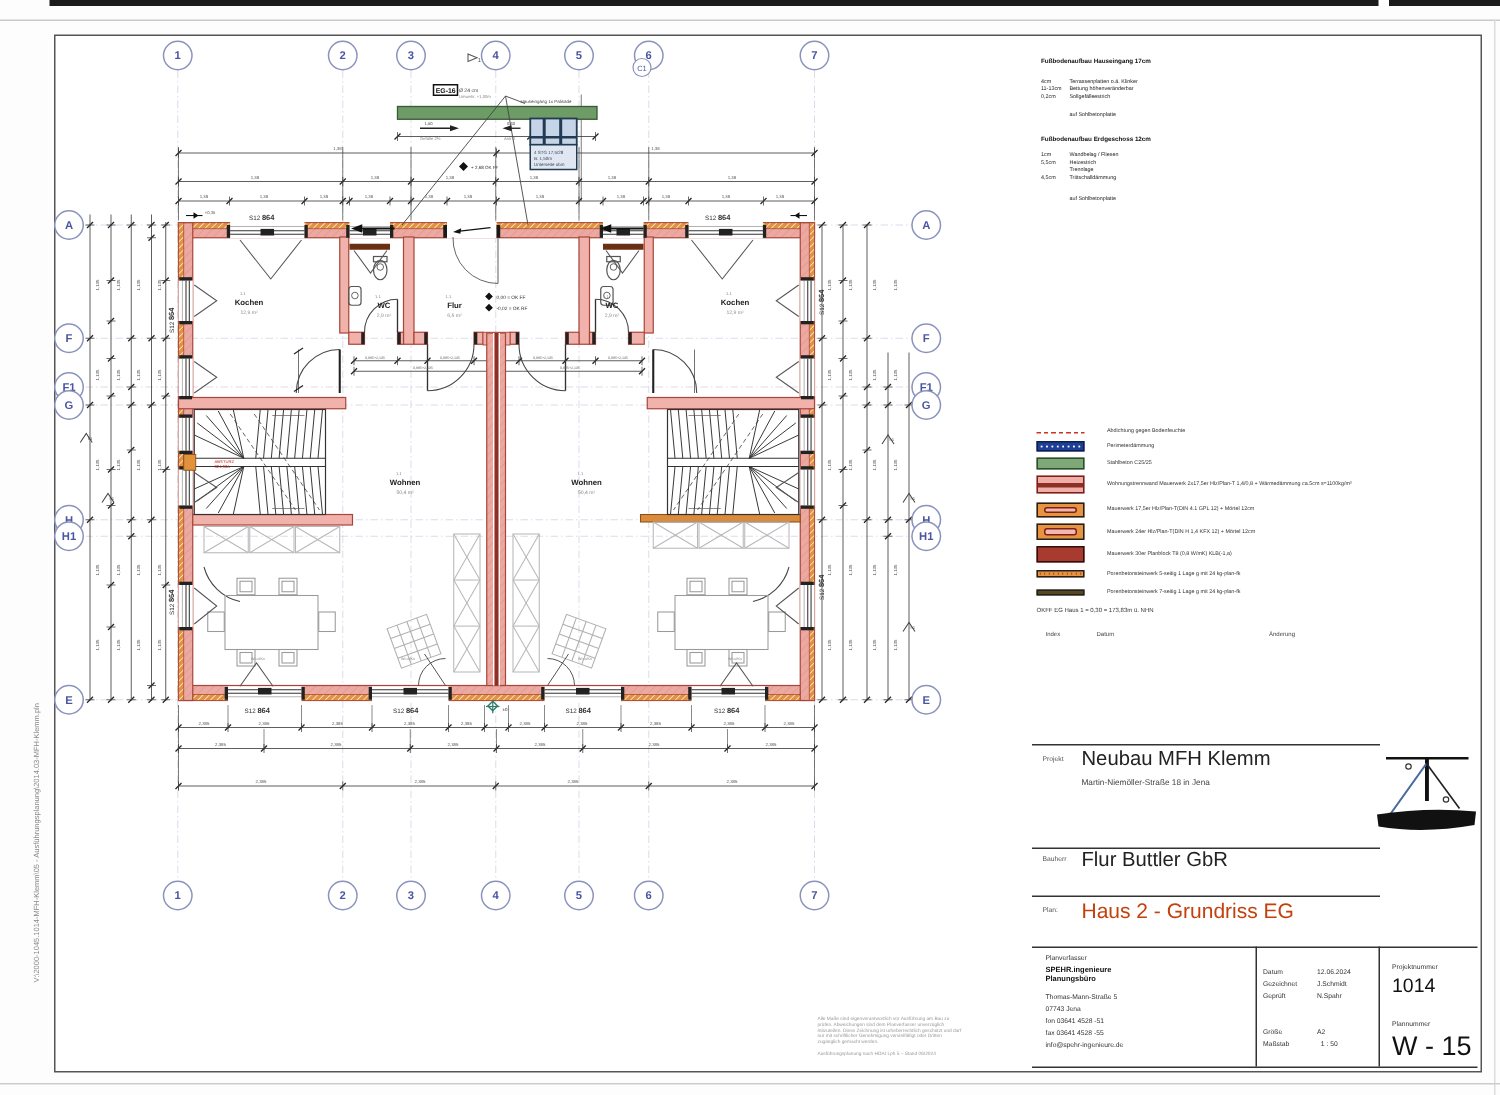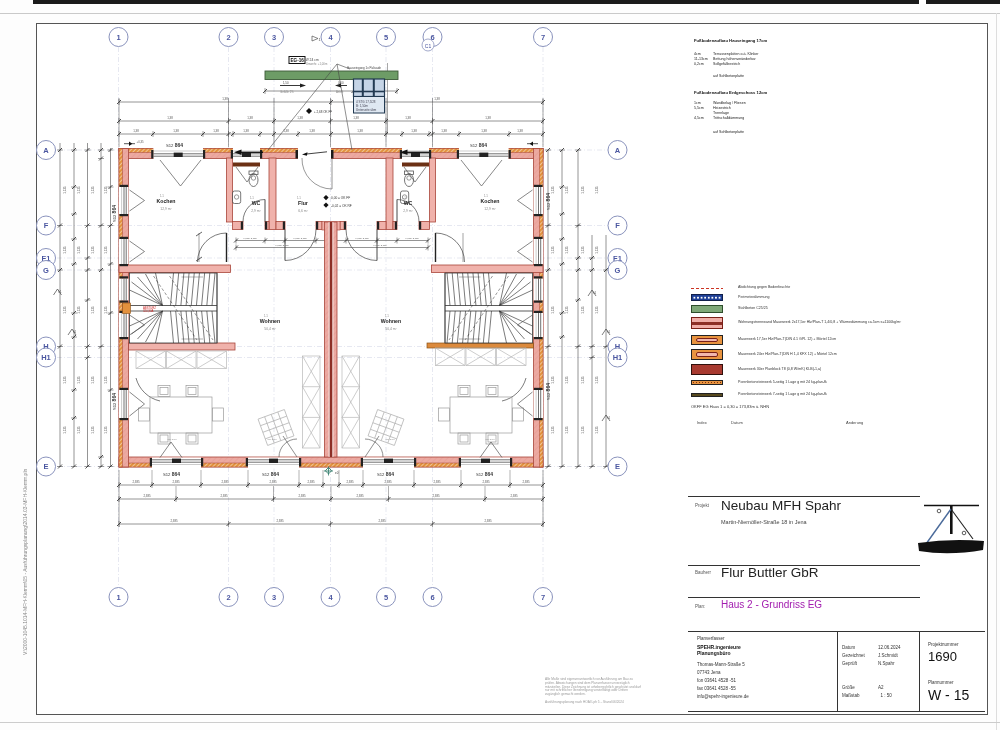--- a/index.html
+++ b/index.html
@@ -996,40 +996,40 @@
 
 <div class="abs" style="left:688px;top:496px;width:232px;height:1px;background:#333;"></div>
 <div class="abs" style="left:688px;top:564.5px;width:232px;height:1px;background:#333;"></div>
 <div class="abs" style="left:688px;top:597px;width:232px;height:1px;background:#333;"></div>
 <div class="abs" style="left:688px;top:630.5px;width:297px;height:1px;background:#333;"></div>
 <div class="abs" style="left:836.5px;top:631px;width:1px;height:80px;background:#333;"></div>
 <div class="abs" style="left:919px;top:631px;width:1px;height:80px;background:#333;"></div>
 <div class="abs" style="left:688px;top:710.5px;width:297px;height:1px;background:#333;"></div>
 
 <div class="abs" style="left:695px;top:503px;font-size:4.5px;color:#555;">Projekt</div>
-<div class="abs" style="left:721px;top:498px;font-size:13.5px;color:#222;">Neubau MFH Spahr</div>
+<div class="abs" style="left:721px;top:498px;font-size:13.5px;color:#222;">Neubau MFH Klemm</div>
 <div class="abs" style="left:721px;top:519px;font-size:5.5px;color:#444;">Martin-Niemöller-Straße 18 in Jena</div>
 <div class="abs" style="left:695px;top:570px;font-size:4.5px;color:#555;">Bauherr</div>
 <div class="abs" style="left:721px;top:565px;font-size:13.5px;color:#222;">Flur Buttler GbR</div>
 <div class="abs" style="left:695px;top:604px;font-size:4.5px;color:#555;">Plan:</div>
-<div class="abs" style="left:721px;top:599px;font-size:10px;color:#a21caf;">Haus 2 - Grundriss EG</div>
+<div class="abs" style="left:721px;top:599px;font-size:14px;color:#c2410c;">Haus 2 - Grundriss EG</div>
 
 <div class="abs" style="left:697px;top:636px;font-size:4.5px;color:#333;">Planverfasser</div>
 <div class="abs" style="left:697px;top:644px;font-size:5px;font-weight:bold;color:#111;">SPEHR.ingenieure<br>Planungsbüro</div>
 <div class="abs" style="left:697px;top:661px;font-size:4.5px;color:#333;line-height:8px;">Thomas-Mann-Straße 5<br>07743 Jena<br>fon 03641 4528 -51<br>fax 03641 4528 -55<br>info@spehr-ingenieure.de</div>
 
 <div class="abs" style="left:842px;top:644px;font-size:4.5px;color:#333;line-height:8px;">Datum<br>Gezeichnet<br>Geprüft</div>
 <div class="abs" style="left:878px;top:644px;font-size:4.5px;color:#333;line-height:8px;">12.06.2024<br>J.Schmidt<br>N.Spahr</div>
 <div class="abs" style="left:842px;top:684px;font-size:4.5px;color:#333;line-height:8px;">Größe<br>Maßstab</div>
 <div class="abs" style="left:878px;top:684px;font-size:4.5px;color:#333;line-height:8px;">A2<br>&nbsp;&nbsp;1 : 50</div>
 
 <div class="abs" style="left:928px;top:642px;font-size:4.5px;color:#333;">Projektnummer</div>
-<div class="abs" style="left:928px;top:649px;font-size:13px;color:#111;">1690</div>
+<div class="abs" style="left:928px;top:649px;font-size:13px;color:#111;">1014</div>
 <div class="abs" style="left:928px;top:680px;font-size:4.5px;color:#333;">Plannummer</div>
-<div class="abs" style="left:928px;top:687px;font-size:14px;color:#111;">W - 15</div>
+<div class="abs" style="left:928px;top:687px;font-size:18px;color:#111;">W - 15</div>
 
 <svg class="abs" style="left:915px;top:498px;" width="72" height="60" viewBox="0 0 72 60">
 <line x1="9" y1="7.5" x2="64" y2="7.5" stroke="#111" stroke-width="1.6"></line>
 <rect x="35" y="7" width="2.6" height="29" fill="#111"></rect>
 <line x1="36" y1="11" x2="11" y2="46" stroke="#4a6a9a" stroke-width="1.4"></line>
 <line x1="36" y1="11" x2="58" y2="41" stroke="#222" stroke-width="1.1"></line>
 <circle cx="24" cy="13" r="1.8" fill="none" stroke="#333" stroke-width="0.8"></circle>
 <circle cx="49" cy="35" r="1.8" fill="none" stroke="#333" stroke-width="0.8"></circle>
 <path d="M3,45 Q36,40 69,43 L68,52 Q34,58 4,53 Z" fill="#111"></path>
 </svg>

